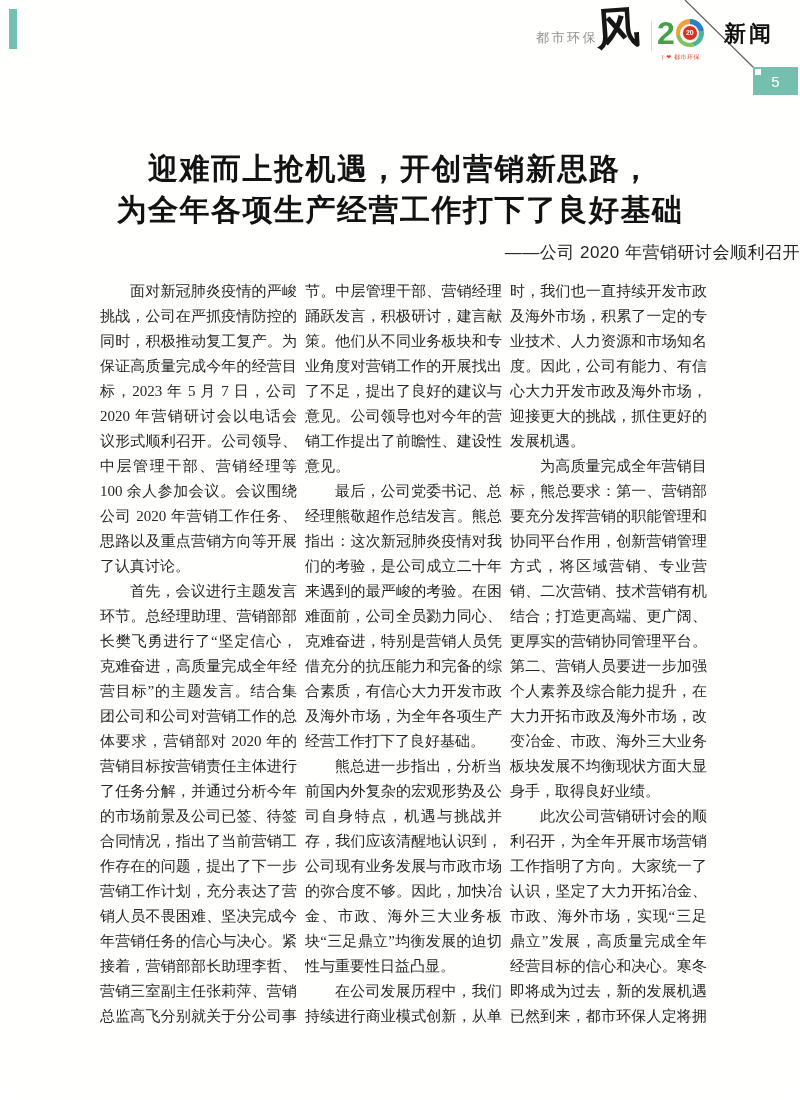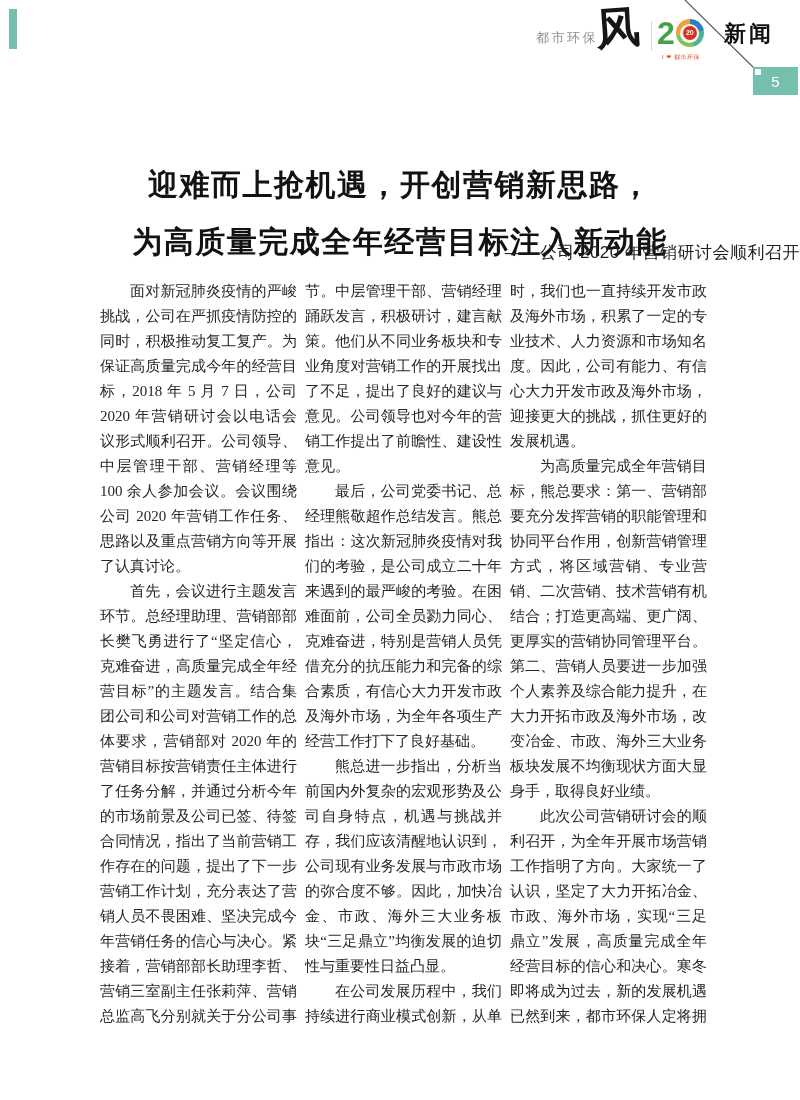--- a/index.html
+++ b/index.html
@@ -85,21 +85,21 @@
   }
   
   .title-block {
     position: absolute; left: 0; top: 148px; width: 800px;
     text-align: center;
     font-family: "Liberation Sans", "DejaVu Sans", sans-serif;
   }
   .title-line {
     display: block;
     font-size: 30px; line-height: 41px; font-weight: 700;
-    letter-spacing: 1.5px; color: #121212; margin-top: 16px;
+    letter-spacing: 1.5px; color: #121212;
   }
   .subtitle {
     position: absolute; left: 0; top: 241px; width: 800px;
     text-align: right; font-size: 17px; letter-spacing: 0.5px; color: #1f1f1f;
     font-family: "Liberation Sans", "DejaVu Sans", sans-serif;
   }
   .columns {
     position: absolute; left: 100px; top: 279px;
     width: 607px; height: 752px;
     display: flex; gap: 8px;
@@ -139,27 +139,27 @@
 
   <div class="section-label">新闻</div>
 
   <div class="page-tab" style="background:#74bfae;">
     <span class="page-tab-notch"></span>
     <span class="page-num">5</span>
   </div>
 
   <h1 class="title-block">
     <span class="title-line">迎难而上抢机遇，开创营销新思路，</span>
-    <span class="title-line">为高质量完成全年经营目标注入新动能</span>
+    <span class="title-line">为全年各项生产经营工作打下了良好基础</span>
   </h1>
   <div class="subtitle">——公司 2020 年营销研讨会顺利召开</div>
 
   <div class="columns">
     <div class="col">
-        <p class="para indent">面对新冠肺炎疫情的严峻挑战，公司在严抓疫情防控的同时，积极推动复工复产。为保证高质量完成今年的经营目标，2018 年 5 月 7 日，公司 2020 年营销研讨会以电话会议形式顺利召开。公司领导、中层管理干部、营销经理等 100 余人参加会议。会议围绕公司 2020 年营销工作任务、思路以及重点营销方向等开展了认真讨论。</p>
+        <p class="para indent">面对新冠肺炎疫情的严峻挑战，公司在严抓疫情防控的同时，积极推动复工复产。为保证高质量完成今年的经营目标，2023 年 5 月 7 日，公司 2020 年营销研讨会以电话会议形式顺利召开。公司领导、中层管理干部、营销经理等 100 余人参加会议。会议围绕公司 2020 年营销工作任务、思路以及重点营销方向等开展了认真讨论。</p>
         <p class="para indent">首先，会议进行主题发言环节。总经理助理、营销部部长樊飞勇进行了“坚定信心，克难奋进，高质量完成全年经营目标”的主题发言。结合集团公司和公司对营销工作的总体要求，营销部对 2020 年的营销目标按营销责任主体进行了任务分解，并通过分析今年的市场前景及公司已签、待签合同情况，指出了当前营销工作存在的问题，提出了下一步营销工作计划，充分表达了营销人员不畏困难、坚决完成今年营销任务的信心与决心。紧接着，营销部部长助理李哲、营销三室副主任张莉萍、营销总监高飞分别就关于分公司事业部营销管理思路、海外市场营销网络建立、市政项目营销思路及盈利模式进行了主题发言。</p>
       </div>
     <div class="col">
         <p class="para">节。中层管理干部、营销经理踊跃发言，积极研讨，建言献策。他们从不同业务板块和专业角度对营销工作的开展找出了不足，提出了良好的建议与意见。公司领导也对今年的营销工作提出了前瞻性、建设性意见。</p>
         <p class="para indent">最后，公司党委书记、总经理熊敬超作总结发言。熊总指出：这次新冠肺炎疫情对我们的考验，是公司成立二十年来遇到的最严峻的考验。在困难面前，公司全员勠力同心、克难奋进，特别是营销人员凭借充分的抗压能力和完备的综合素质，有信心大力开发市政及海外市场，为全年各项生产经营工作打下了良好基础。</p>
         <p class="para indent">熊总进一步指出，分析当前国内外复杂的宏观形势及公司自身特点，机遇与挑战并存，我们应该清醒地认识到，公司现有业务发展与市政市场的弥合度不够。因此，加快冶金、市政、海外三大业务板块“三足鼎立”均衡发展的迫切性与重要性日益凸显。</p>
         <p class="para indent">在公司发展历程中，我们持续进行商业模式创新，从单纯的设计到总承包再到总承包 + 运营，持续延伸产业链，增强了用户粘度，为公司发展打下了良好的基础；同</p>
       </div>
     <div class="col">
       <p class="para">时，我们也一直持续开发市政及海外市场，积累了一定的专业技术、人力资源和市场知名度。因此，公司有能力、有信心大力开发市政及海外市场，迎接更大的挑战，抓住更好的发展机遇。</p>

